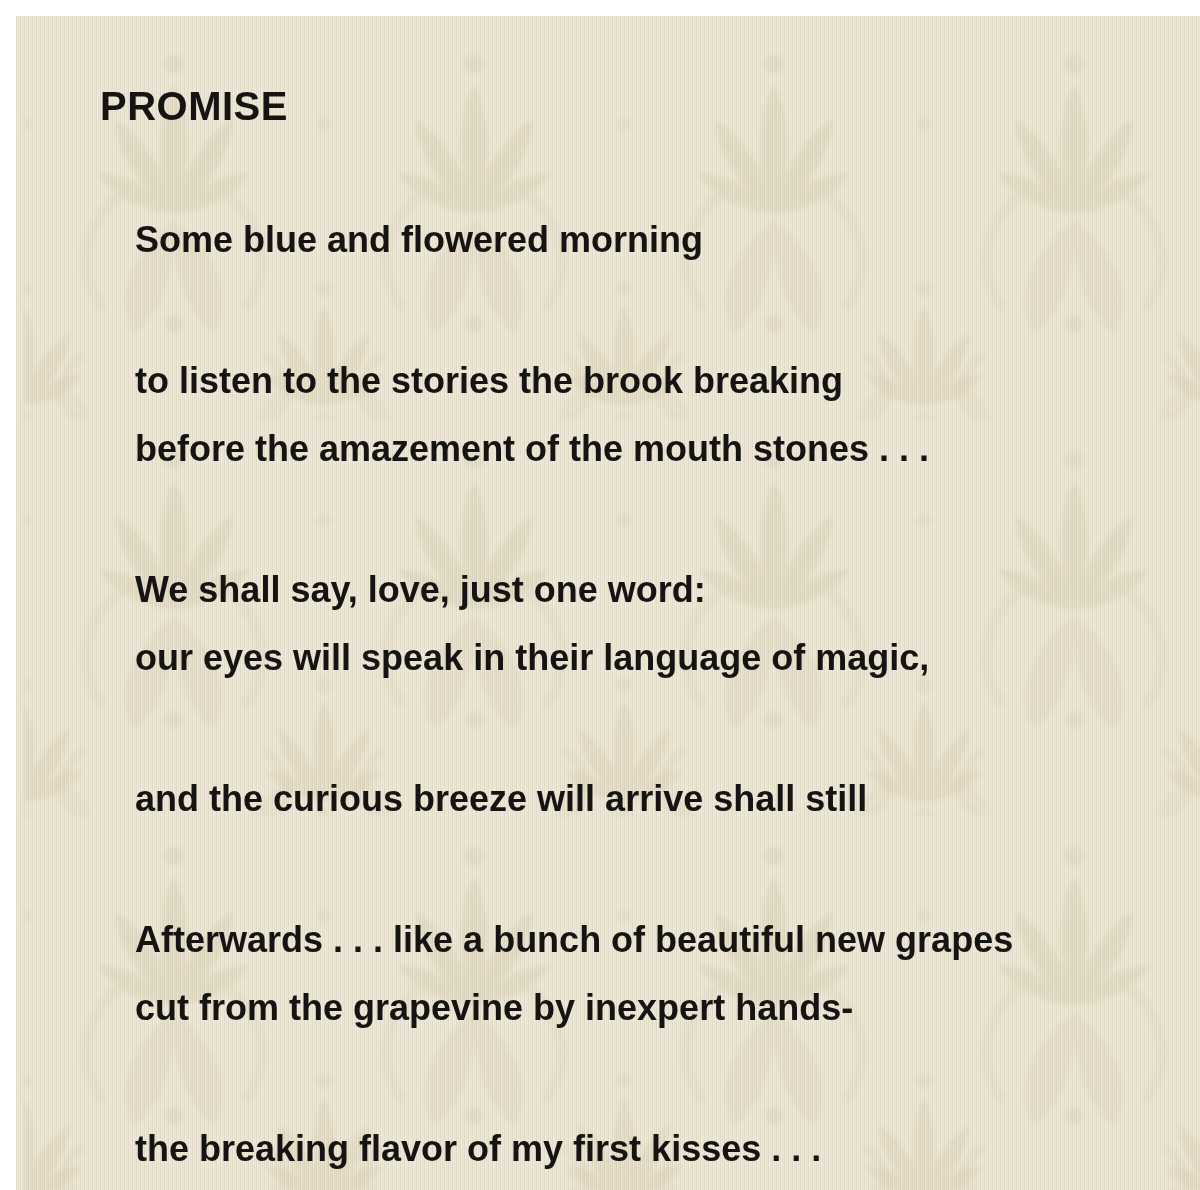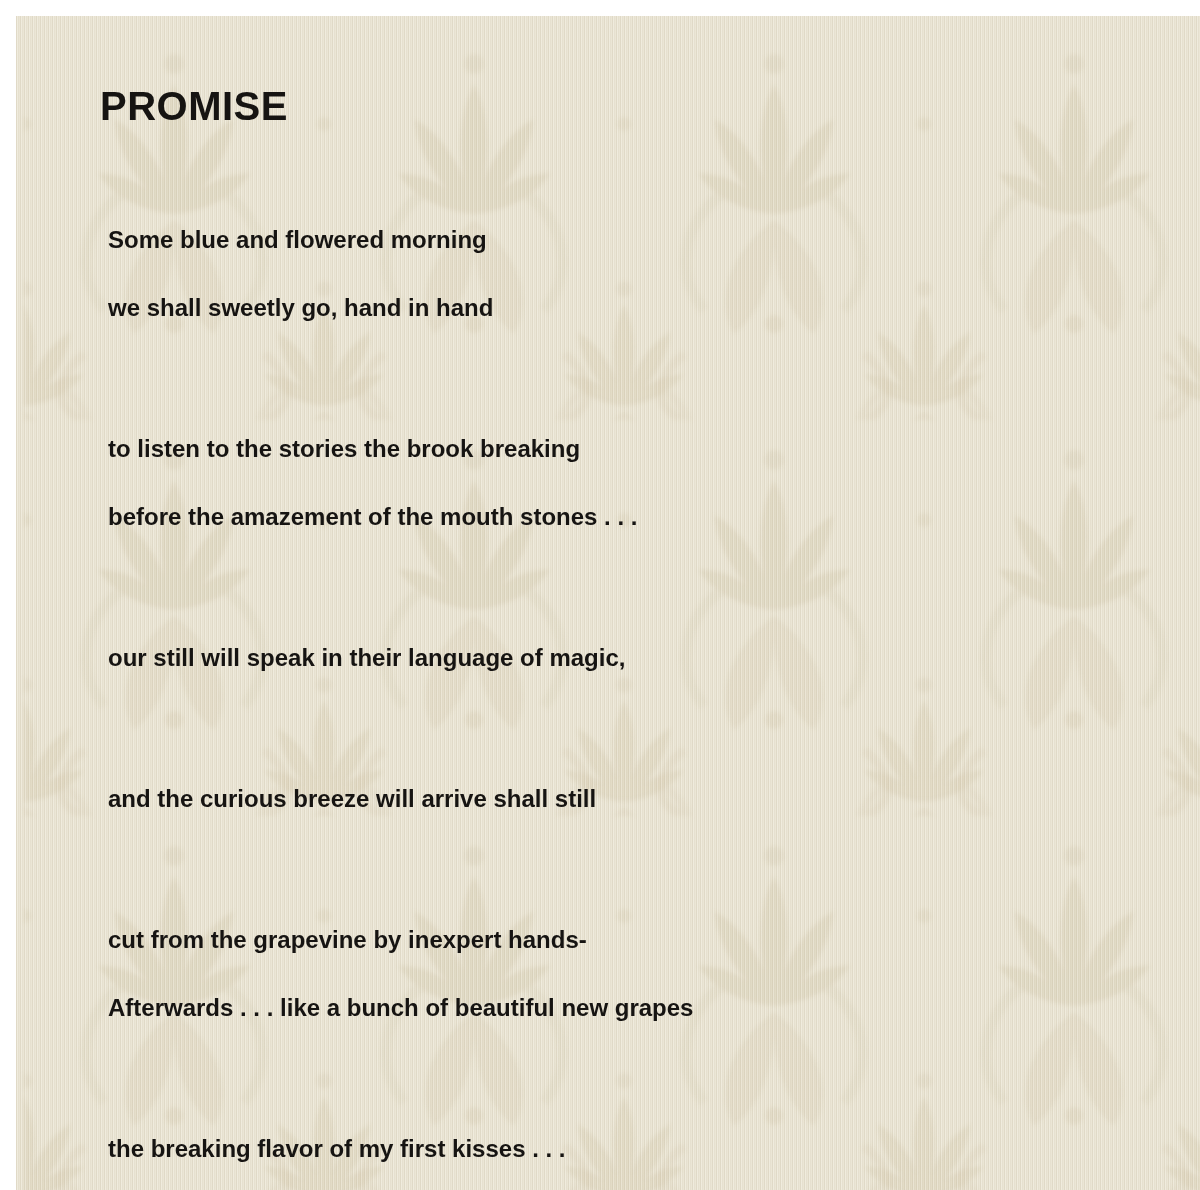--- a/index.html
+++ b/index.html
@@ -52,24 +52,25 @@
   }
   .poem-title {
     font-size: 40px;
     font-weight: bold;
     line-height: 44px;
     letter-spacing: 0.5px;
   }
   .stanza { margin-top: 57px; }
   .stanza:first-of-type { margin-top: 62px; }
   .poem-line {
-    font-size: 24px;
+    font-size: 36px;
     font-weight: bold;
     line-height: 52px;
     white-space: pre;
+    margin-left: 27px;
   }
   .poem-author {
     margin-top: 38px;
     font-size: 34px;
     font-style: italic;
     font-weight: normal;
     line-height: 44px;
   }
 </style>
 </head>
@@ -105,39 +106,39 @@
   </svg>
 
   <div class="stripes"></div>
 
   <div class="content">
 
     <h1 class="poem-title">PROMISE</h1>
 
     <div class="stanza">
       <div class="poem-line">Some blue and flowered morning</div>
-      <div class="poem-line">we shall sweetly go, hand in hand</div>
     </div>
 
     <div class="stanza">
       <div class="poem-line">to listen to the stories the brook breaking</div>
       <div class="poem-line">before the amazement of the mouth stones . . .</div>
     </div>
 
     <div class="stanza">
-      <div class="poem-line">our still will speak in their language of magic,</div>
+      <div class="poem-line">We shall say, love, just one word:</div>
+      <div class="poem-line">our eyes will speak in their language of magic,</div>
     </div>
 
     <div class="stanza">
       <div class="poem-line">and the curious breeze will arrive shall still</div>
     </div>
 
     <div class="stanza">
+      <div class="poem-line">Afterwards . . . like a bunch of beautiful new grapes</div>
       <div class="poem-line">cut from the grapevine by inexpert hands-</div>
-      <div class="poem-line">Afterwards . . . like a bunch of beautiful new grapes</div>
     </div>
 
     <div class="stanza">
       <div class="poem-line">the breaking flavor of my first kisses . . .</div>
     </div>
 
     <div class="poem-author">Meira Delmar</div>
 
   </div>
 </div>

